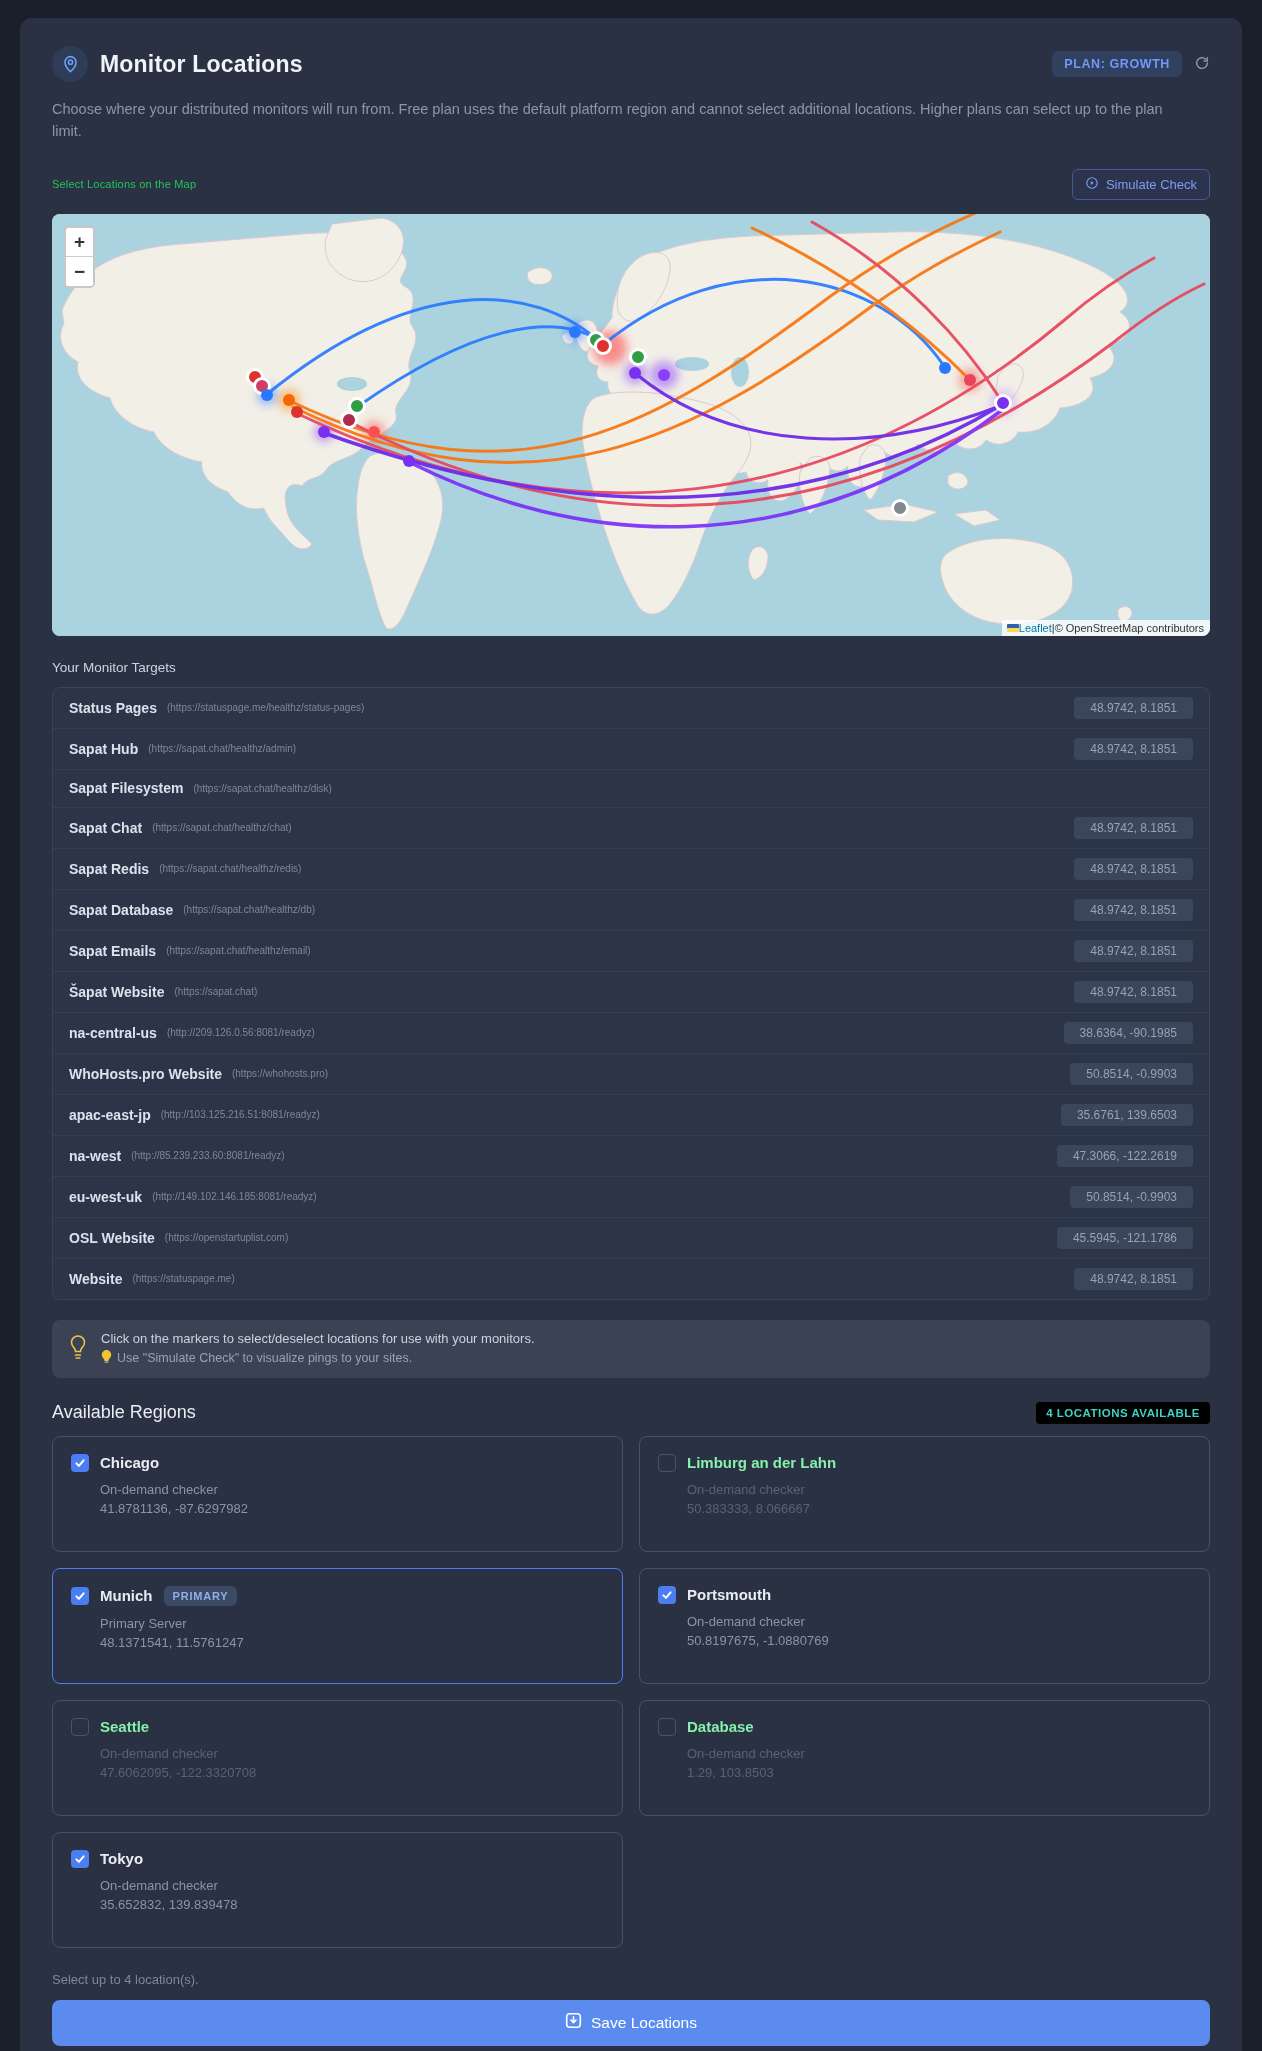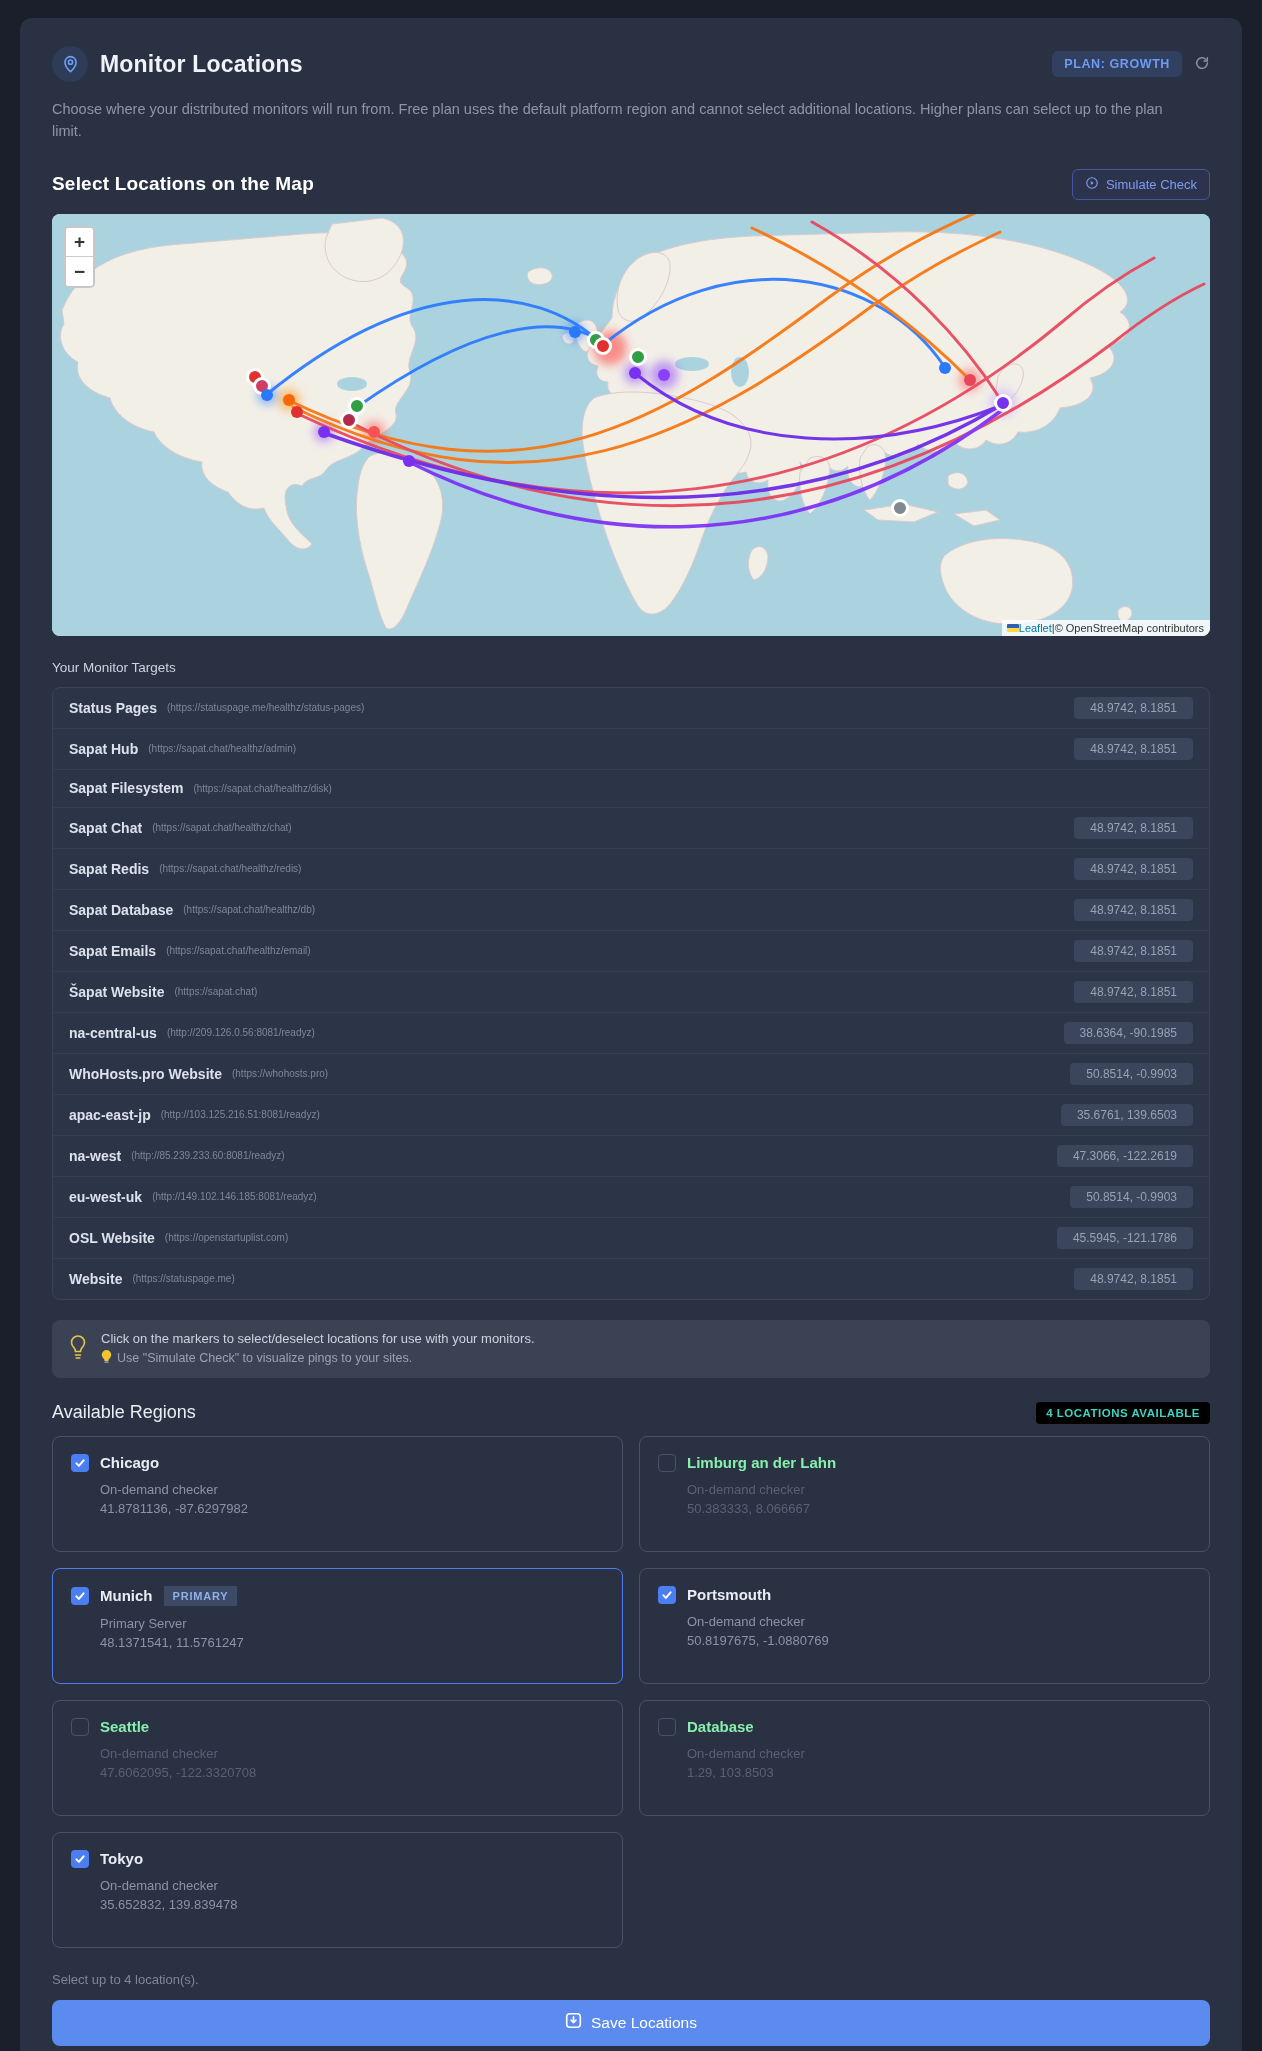--- a/index.html
+++ b/index.html
@@ -12,21 +12,21 @@
   .hdr-icon { width:36px; height:36px; border-radius:50%; background:#2e3c58; display:flex; align-items:center; justify-content:center; margin-right:12px; flex:0 0 auto; }
   .hdr-title { font-size:23px; font-weight:700; color:#f0f3f8; letter-spacing:.2px; }
   .hdr-spacer { flex:1; }
   .plan-badge { background:#31405f; color:#6f9af5; font-size:12.5px; font-weight:700; letter-spacing:.6px; padding:6px 12px; border-radius:6px; }
   .refresh-btn { margin-left:12px; background:none; border:none; cursor:pointer; display:flex; align-items:center; }
 
   .desc { margin-top:16px; font-size:14.5px; line-height:1.55; color:#8d96a9; max-width:1120px; }
 
   
   .sect-row { margin-top:26px; display:flex; align-items:center; }
-  .sect-title { font-size:19px; font-weight:700; color:#ffffff; letter-spacing:.2px; }
+  .sect-title { font-size:11px; font-weight:400; color:#22c55e; letter-spacing:.2px; }
   .sim-btn { margin-left:auto; display:flex; align-items:center; gap:7px; background:rgba(70,100,220,.07); border:1px solid #45589f; border-radius:6px; color:#7f9cf4; font-size:13px; padding:6px 12px; cursor:pointer; font-family:inherit; }
 
   
   .map { position:relative; margin-top:14px; width:100%; height:422px; border-radius:8px; overflow:hidden; background:#aad3df; }
   .map svg.world { position:absolute; inset:0; }
   .zoom-ctl { position:absolute; top:12px; left:12px; width:31px; background:#fff; border:2px solid rgba(0,0,0,.22); border-radius:5px; overflow:hidden; z-index:5; }
   .zoom-btn { display:block; width:100%; height:29px; background:#fff; border:none; font-size:19px; font-weight:700; color:#333; cursor:pointer; line-height:1; font-family:inherit; }
   .zoom-btn:first-child { border-bottom:1px solid #ccc; }
   .attrib { position:absolute; right:0; bottom:0; z-index:5; background:rgba(255,255,255,.82); font-size:11px; color:#333; padding:2px 6px 2px 5px; display:flex; align-items:center; }
   .attrib a { text-decoration:none; }
@@ -54,21 +54,21 @@
   .regions-title { font-size:18px; font-weight:500; color:#e9edf4; }
   .avail-badge { margin-left:auto; background:#000000; color:#3ed2c4; font-size:11.5px; font-weight:700; letter-spacing:.5px; padding:5px 10px; border-radius:4px; }
   .grid { margin-top:12px; display:grid; grid-template-columns:1fr 1fr; column-gap:16px; row-gap:16px; }
   .card { border:1px solid #485164; border-radius:8px; padding:17px 18px; height:116px; cursor:pointer; background:transparent; }
   .card.primary { border:1.5px solid #4e7df2; }
   .card-top { display:flex; align-items:center; }
   .cbox { width:18px; height:18px; border-radius:4px; margin-right:11px; flex:0 0 auto; display:flex; align-items:center; justify-content:center; }
   .cbox.on { background:#4c7ef3; }
   .cbox.off { border:1.5px solid #4a5366; background:transparent; }
   .c-name { font-size:15px; font-weight:700; color:#e8ecf3; }
-  .p-badge { margin-left:11px; background:#3c4a66; color:#8fb0ea; font-size:11px; font-weight:700; letter-spacing:.8px; padding:4px 9px; border-radius:0; }
+  .p-badge { margin-left:11px; background:#3c4a66; color:#8fb0ea; font-size:11px; font-weight:700; letter-spacing:.8px; padding:4px 9px; border-radius:6px; }
   .c-sub { margin:10px 0 0 29px; font-size:13px; color:#8b93a6; }
   .c-coords { margin:4px 0 0 29px; font-size:13px; color:#8b93a6; }
   .card.dim .c-name { color:#86efac; }
   .card.dim .c-sub, .card.dim .c-coords { color:#596175; }
 
   .footnote { margin-top:24px; font-size:13px; color:#7e8798; }
   .save-btn { margin-top:13px; width:100%; height:46px; background:#5b8bef; border:none; border-radius:8px; color:#fff; font-size:15.5px; font-weight:500; display:flex; align-items:center; justify-content:center; gap:9px; cursor:pointer; font-family:inherit; }
 </style>
 </head>
 <body>

